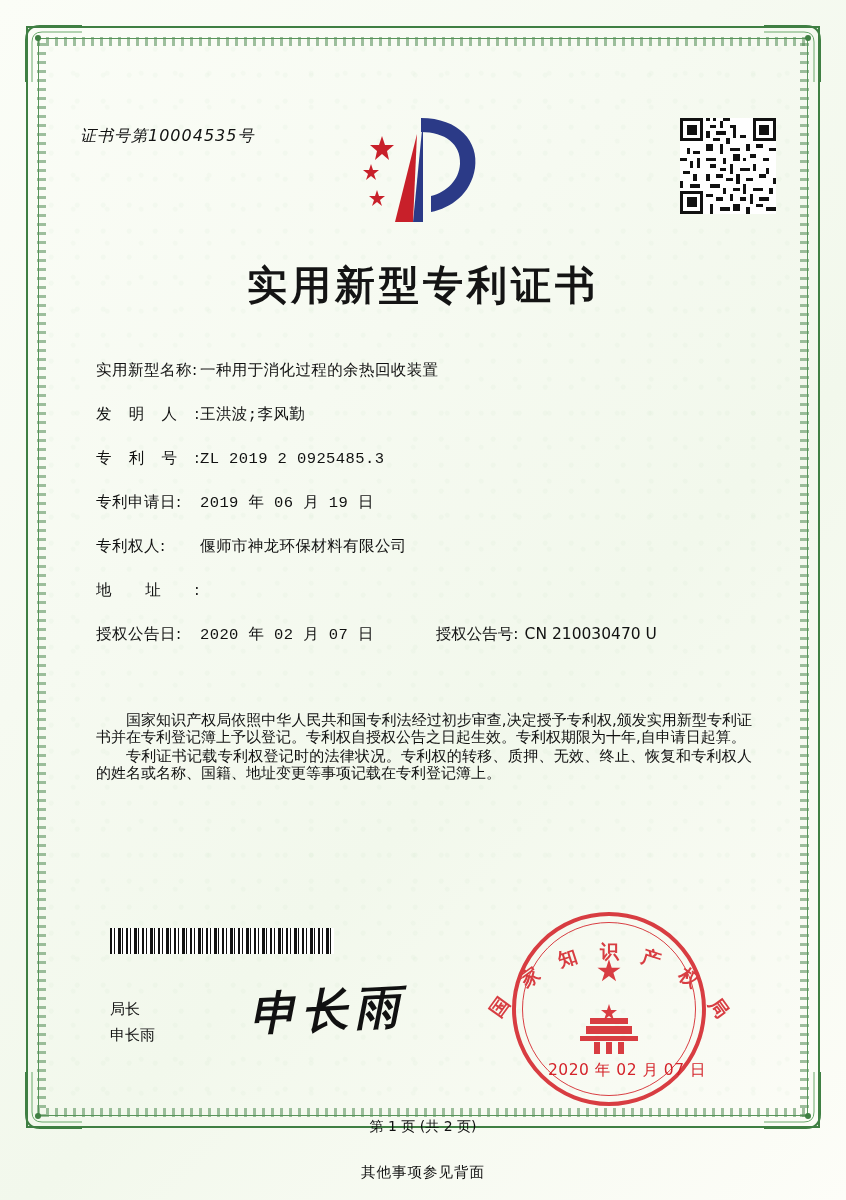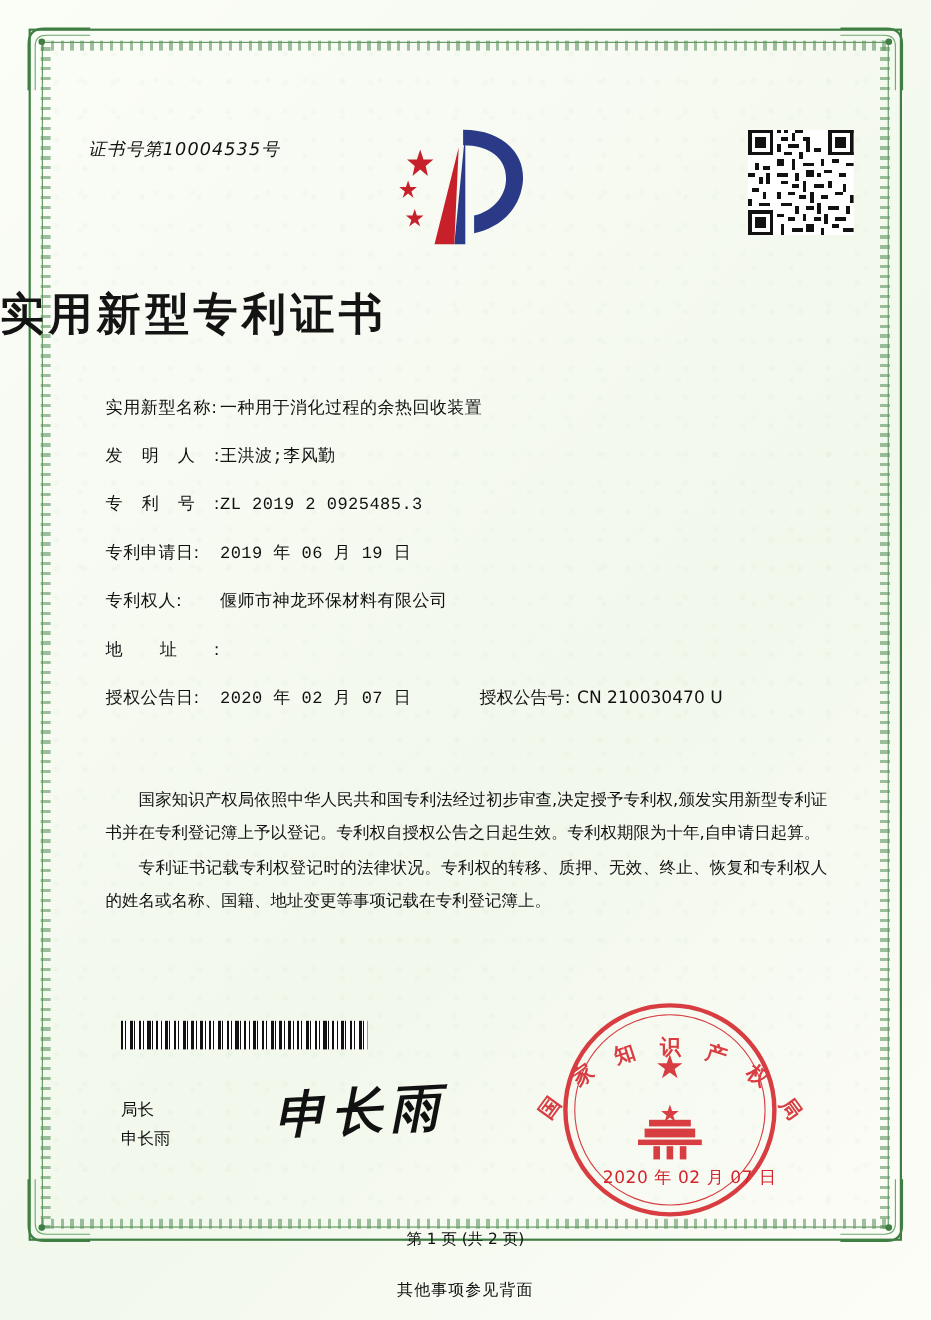--- a/index.html
+++ b/index.html
@@ -94,20 +94,21 @@
 
   .qr {
     position: absolute;
     right: 70px; top: 118px;
     width: 96px; height: 96px;
   }
 
   .title {
     position: absolute;
     left: 0; right: 0; top: 258px;
+    text-align: center;
     font-family: "DejaVu Serif", "Liberation Serif", serif;
     font-size: 40px;
     font-weight: bold;
     letter-spacing: 4px;
     color: #141414;
   }
 
   
   .fields {
     position: absolute;
@@ -145,21 +146,21 @@
     white-space: nowrap;
   }
   .field-value2 { margin-left: 6px; }
 
   
   .paragraphs {
     position: absolute;
     left: 96px; top: 712px;
     width: 656px;
     font-size: 15px;
-    line-height: 30px;
+    line-height: 17px;
     color: #111;
     text-align: justify;
   }
   .paragraphs p {
     margin: 0 0 2px 0;
     text-indent: 2em;
   }
 
   
   .barcode {

